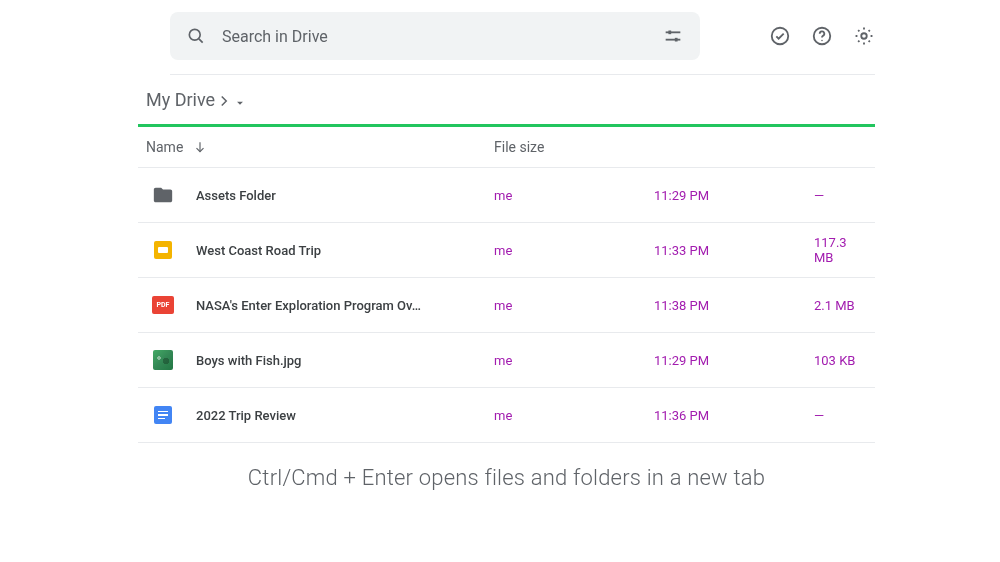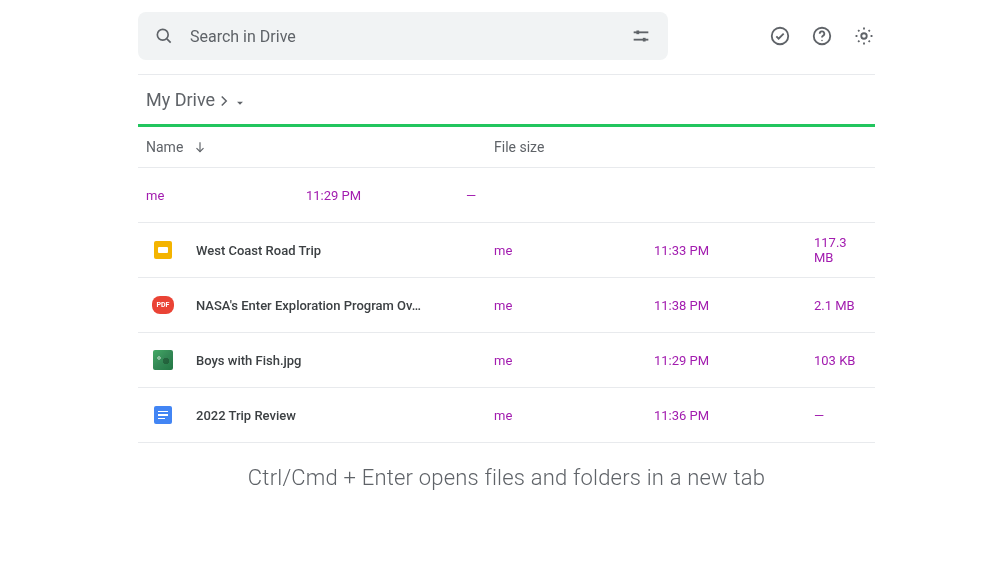--- a/index.html
+++ b/index.html
@@ -14,20 +14,21 @@
     .container {
       padding-left: 138px;
       padding-right: 125px;
     }
     .topbar {
       display: flex;
       align-items: center;
       padding: 12px 0 14px 0;
       gap: 24px;
       border-bottom: 1px solid #e8eaed;
+      margin-left: 32px;
     }
     .search-bar {
       flex: 1;
       background: #f1f3f4;
       border-radius: 8px;
       height: 48px;
       display: flex;
       align-items: center;
       padding: 0 16px;
       gap: 16px;
@@ -128,21 +129,21 @@
     }
     .folder-svg { fill: #5f6368; }
     .slides-box {
       width: 18px; height: 18px; background: #f4b400; border-radius: 2px;
       display:flex; align-items:center; justify-content:center;
     }
     .slides-box::after{
       content:""; width:10px; height:6px; background:#fff; border-radius:1px;
     }
     .pdf-box {
-      width: 40px; height: 18px; background: #ea4335; border-radius: 8px;
+      width: 40px; height: 18px; background: #ea4335; border-radius: 2px;
       color:#fff; font-size:7px; font-weight:bold;
       display:flex; align-items:center; justify-content:center;
     }
     .doc-box {
       width: 18px; height: 18px; background: #4285f4; border-radius: 2px;
       display:flex; flex-direction:column; align-items:center; justify-content:center; gap:2px;
     }
     .doc-box span { width:10px; height:1.5px; background:#fff;}
     .doc-box span:last-child { width:7px; align-self:flex-start; margin-left:4px;}
     .img-thumb {
@@ -236,20 +237,28 @@
             <line x1="12" y1="4" x2="12" y2="20"></line>
             <path d="M6 14l6 6 6-6"></path>
           </svg>
       </span>
     </div>
     <div class="col-size">File size</div>
   </div>
 
   <div id="rows">
       <div class="row">
+        <div class="col-name">
+          <span class="file-icon">
+            <svg class="folder-svg" width="22" height="22" viewBox="0 0 24 24">
+              <path d="M10 4H4c-1.1 0-2 .9-2 2v12c0 1.1.9 2 2 2h16c1.1 0 2-.9 2-2V8c0-1.1-.9-2-2-2h-8l-2-2z"></path>
+            </svg>
+          </span>
+          <span class="file-label">Assets Folder</span>
+        </div>
         <div class="col-owner">me</div>
         <div class="col-modified">11:29 PM</div>
         <div class="col-size">—</div>
       </div>
       <div class="row">
         <div class="col-name">
           <span class="file-icon">
             <div class="slides-box"></div>
           </span>
           <span class="file-label">West Coast Road Trip</span>

